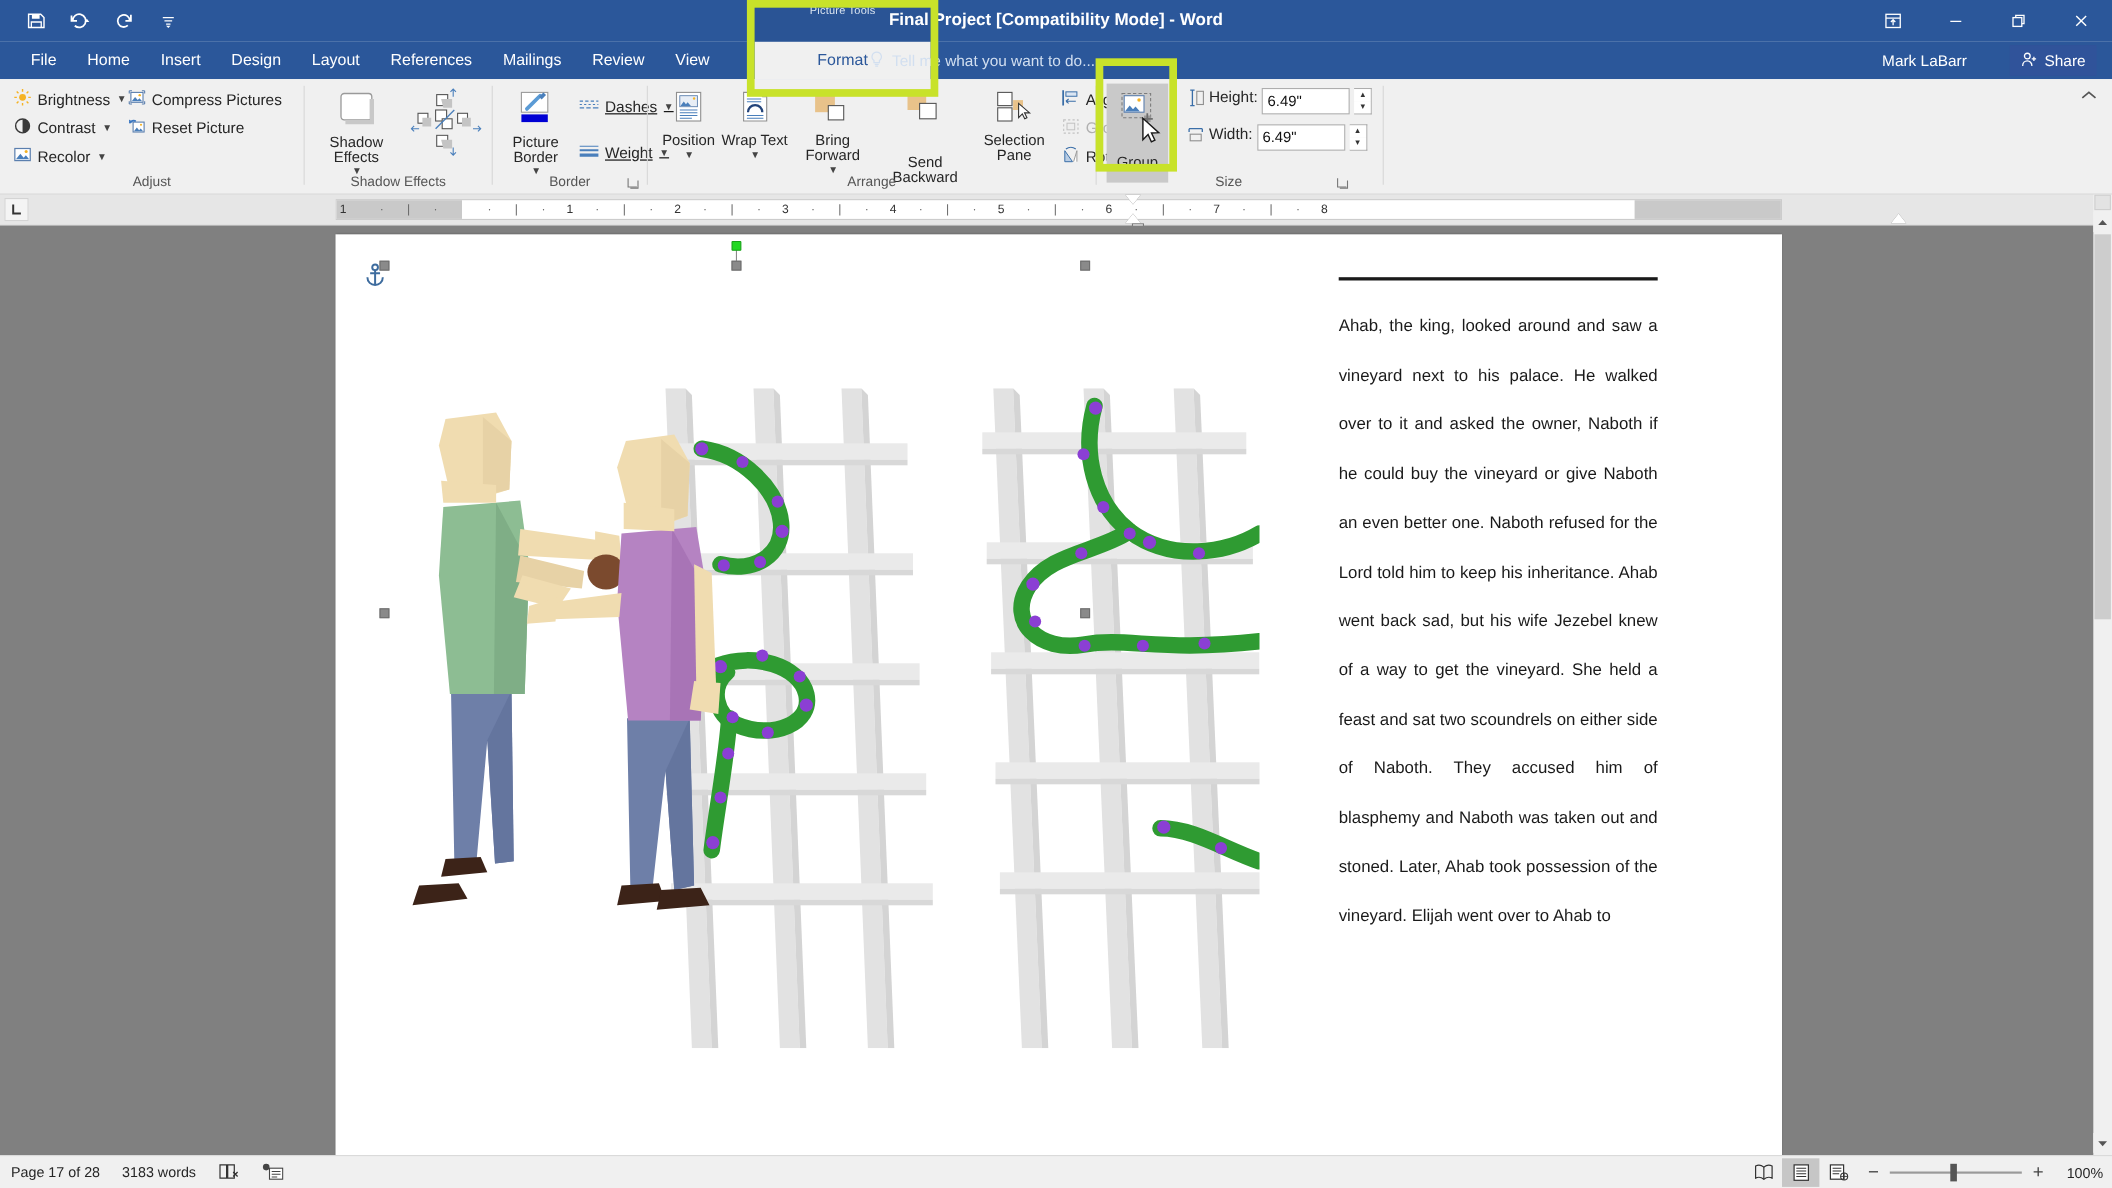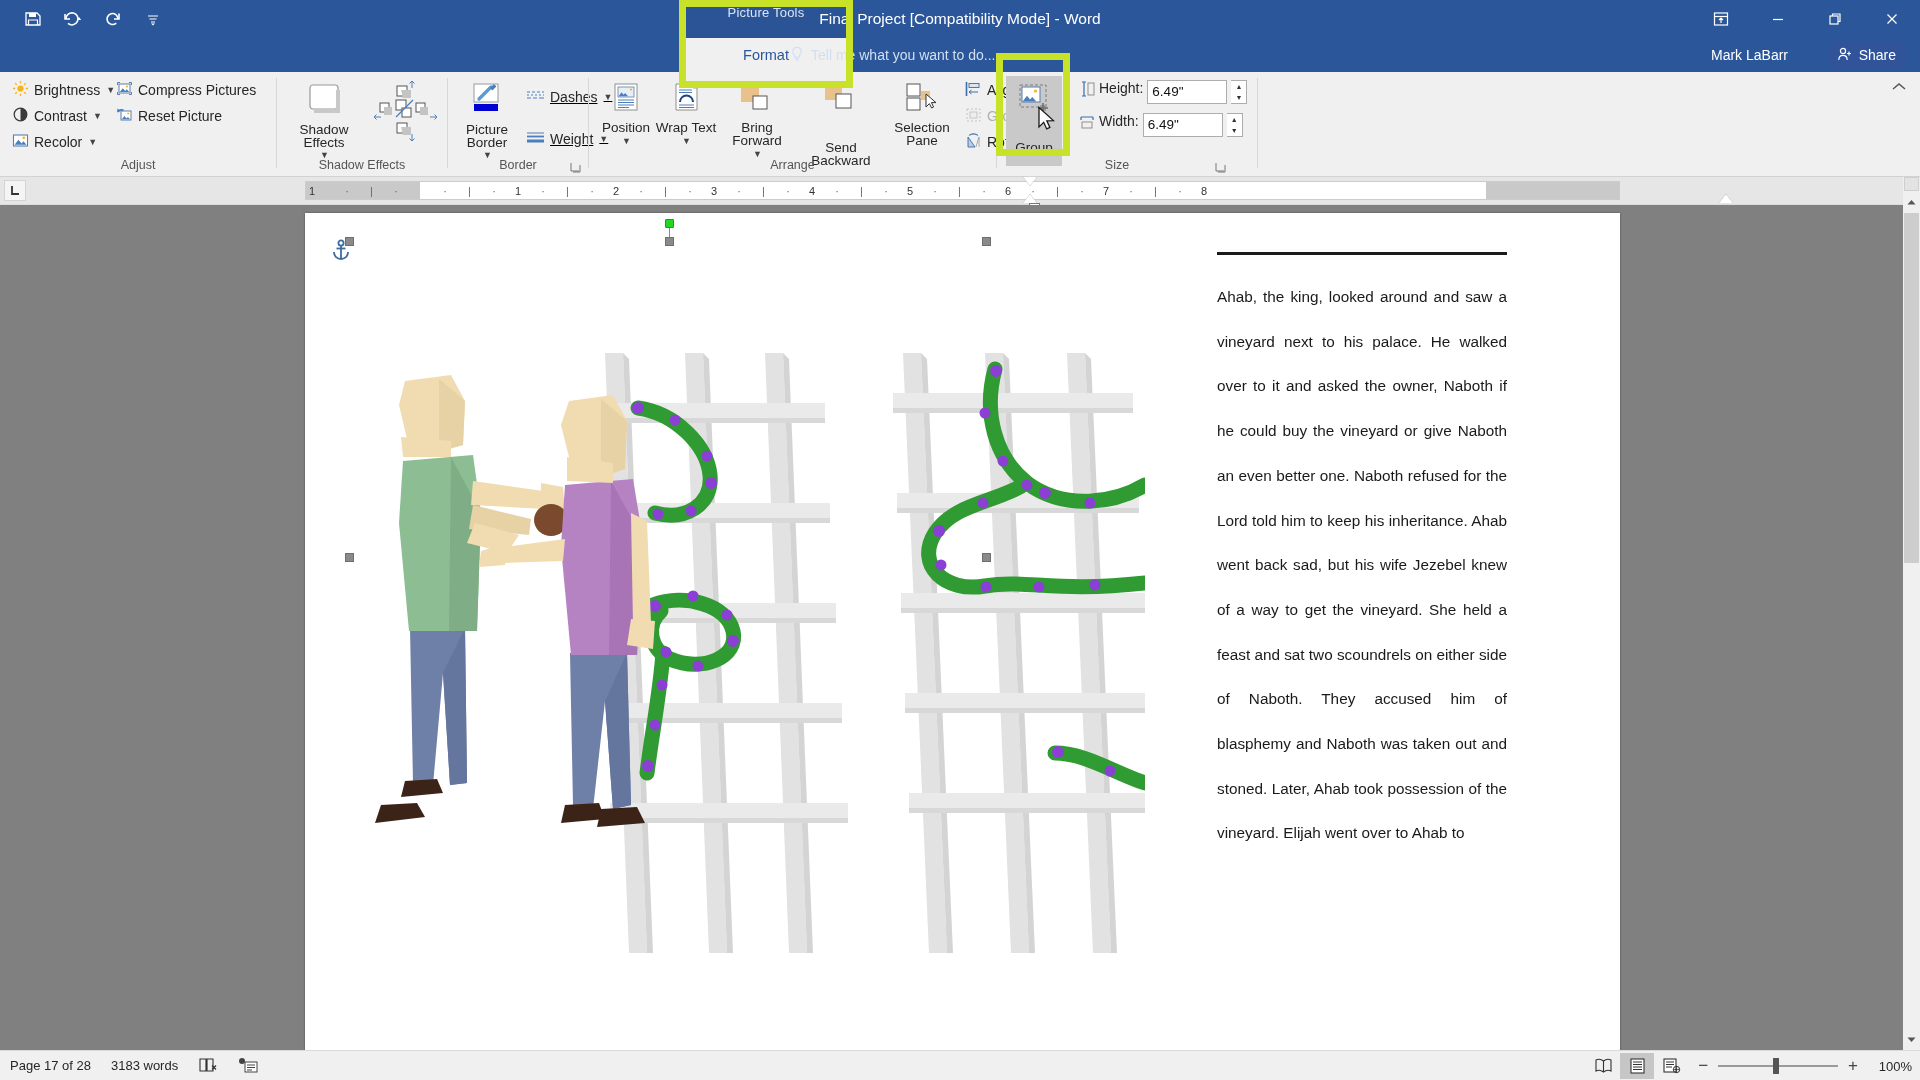--- a/index.html
+++ b/index.html
@@ -16,29 +16,29 @@
     background: #2b579a;
   }
   .qat { position: absolute; left: 0; top: 0; height: 38px; display: flex; align-items: center; gap: 6px; padding-left: 16px; }
   .qat-btn {
     width: 34px; height: 30px; display: flex; align-items: center; justify-content: center;
     color: #fff; font-size: 17px; cursor: pointer;
   }
   .qat-btn svg { display: block; }
   .picture-tools-label {
     position: absolute; left: 679px; top: 5px; width: 174px; text-align: center;
-    color: #dbe5f1; font-size: 13px; letter-spacing: .2px;
+    color: #dbe5f1; font-size: 10px; letter-spacing: .2px;
   }
   .ctx-tab-bg {
     position: absolute; left: 679px; top: 0; width: 174px; height: 38px;
     background: #2a5495;
   }
   .doc-title {
     position: absolute; left: 0; top: 0; width: 1920px; height: 38px;
-    line-height: 38px; text-align: center; color: #fff; font-size: 15.5px;
+    line-height: 38px; text-align: center; color: #fff; font-size: 15.5px; font-weight: bold;
   }
   .win-ctrls { position: absolute; right: 0; top: 0; height: 38px; display: flex; }
   .win-btn {
     width: 57px; height: 38px; display: flex; align-items: center; justify-content: center;
     color: #fff; cursor: pointer;
   }
   .ribbon-display { width: 57px; }
 
   
   .tabrow {
@@ -283,20 +283,31 @@
     </div>
     <div class="win-btn">
       <svg width="14" height="14" viewBox="0 0 14 14">
           <path d="M2.5 2.5l9 9M11.5 2.5l-9 9" stroke="#fff" stroke-width="1.3"></path>
         </svg>
     </div>
   </div>
 </div>
 
 <div class="tabrow">
+  <div class="tabs">
+    <div class="tab">File</div>
+    <div class="tab">Home</div>
+    <div class="tab">Insert</div>
+    <div class="tab">Design</div>
+    <div class="tab">Layout</div>
+    <div class="tab">References</div>
+    <div class="tab">Mailings</div>
+    <div class="tab">Review</div>
+    <div class="tab">View</div>
+  </div>
 
   <div class="tab-format-wrap">
     <div class="tab active" style="width:160px;text-align:center;">Format</div>
   </div>
 
   <div class="tellme">
     <span class="bulb">
       <svg width="14" height="16" viewBox="0 0 14 16">
           <path d="M7 1.3a4.2 4.2 0 0 0-2.5 7.6V11h5V8.9A4.2 4.2 0 0 0 7 1.3z" fill="none" stroke="#d2dff0" stroke-width="1.1"></path>
           <path d="M5.2 12.6h3.6M5.7 14.2h2.6" stroke="#d2dff0" stroke-width="1.1"></path>

